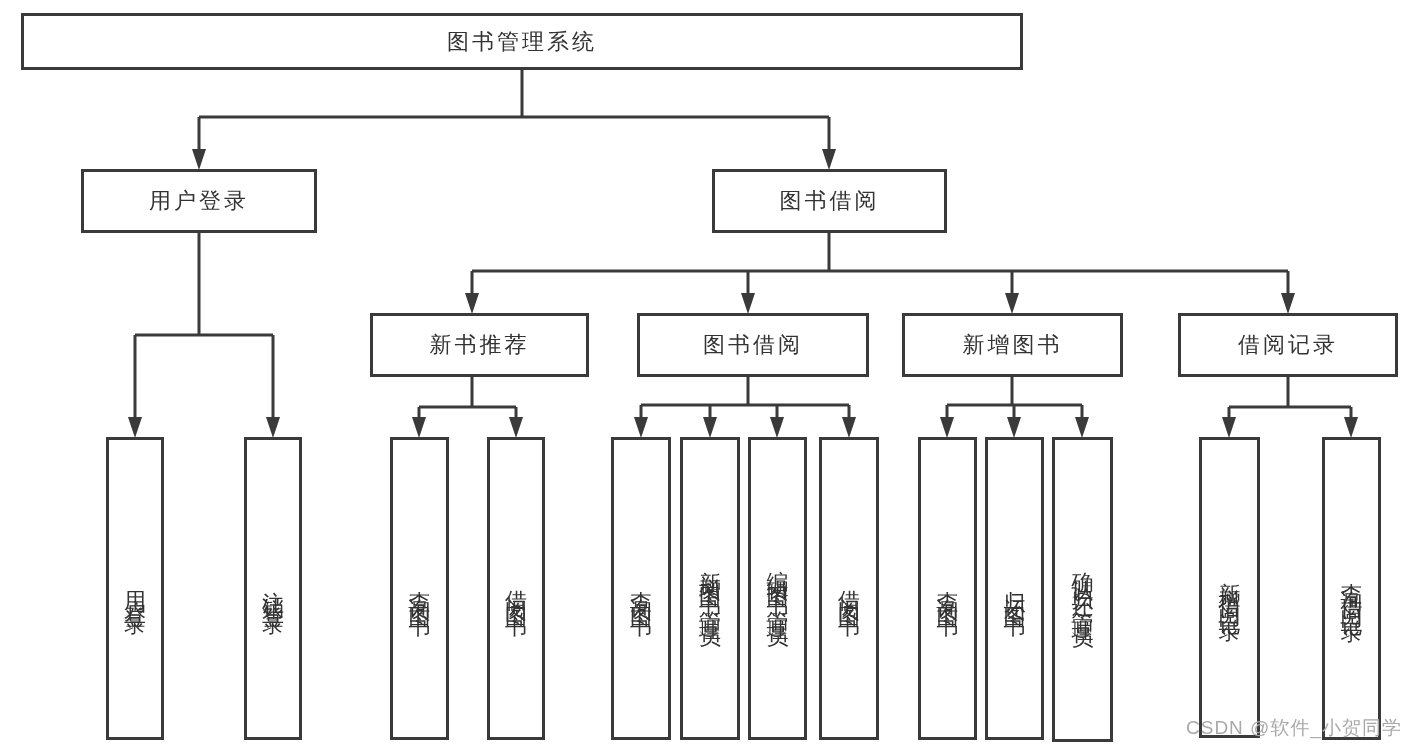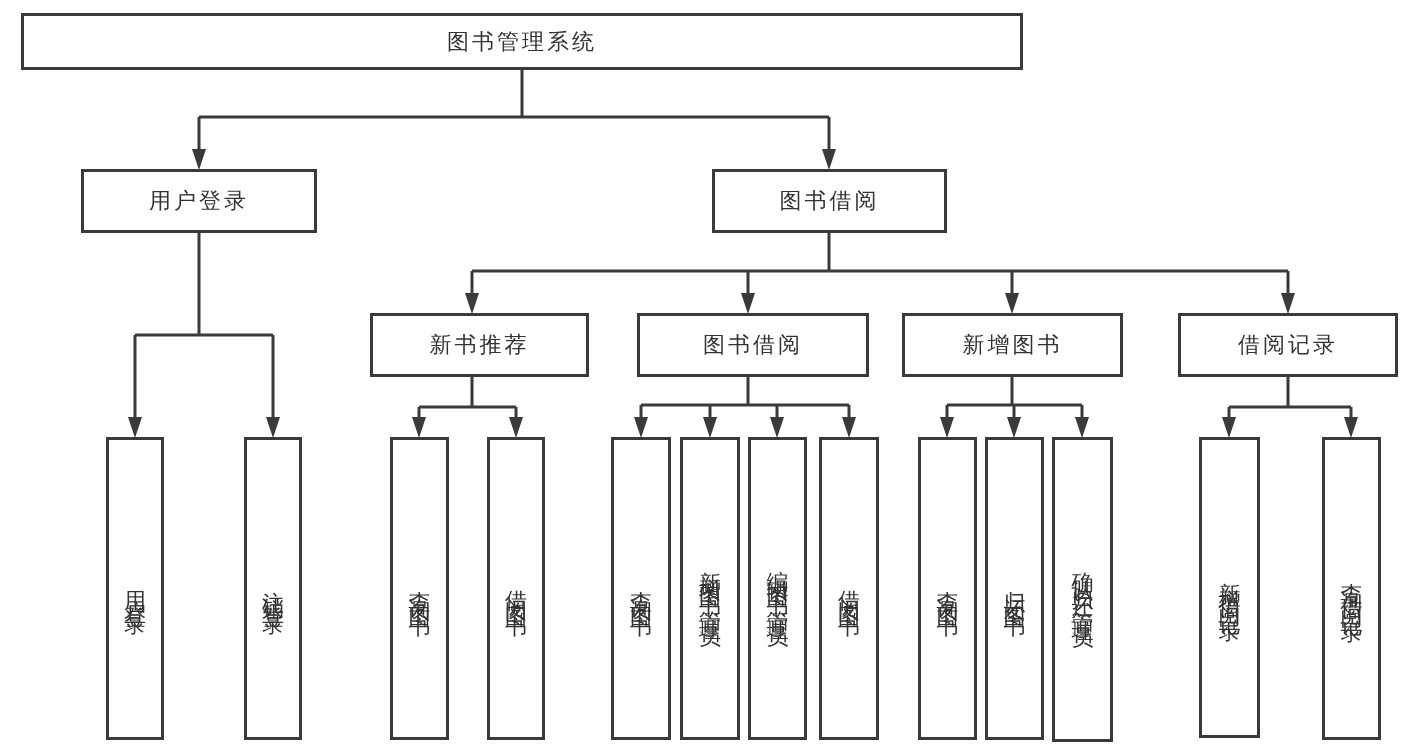--- a/index.html
+++ b/index.html
@@ -122,14 +122,15 @@
   <div class="box v-box" style="left:748px;top:437px;width:59px;height:303px;">编辑图书（管理员）</div>
   <div class="box v-box" style="left:819px;top:437px;width:60px;height:303px;">借阅图书</div>
 
   <div class="box v-box" style="left:918px;top:437px;width:59px;height:303px;">查询图书</div>
   <div class="box v-box" style="left:985px;top:437px;width:59px;height:303px;">归还图书</div>
   <div class="box v-box" style="left:1052px;top:437px;width:61px;height:305px;">确认归还（管理员）</div>
 
   <div class="box v-box" style="left:1199px;top:437px;width:61px;height:301px;">新增借阅记录</div>
   <div class="box v-box" style="left:1322px;top:437px;width:59px;height:303px;">查询借阅记录</div>
 
+  <div class="watermark" style="left:1186px;top:715px;">CSDN @软件_小贺同学</div>
 
 </div>
 
 </body></html>

